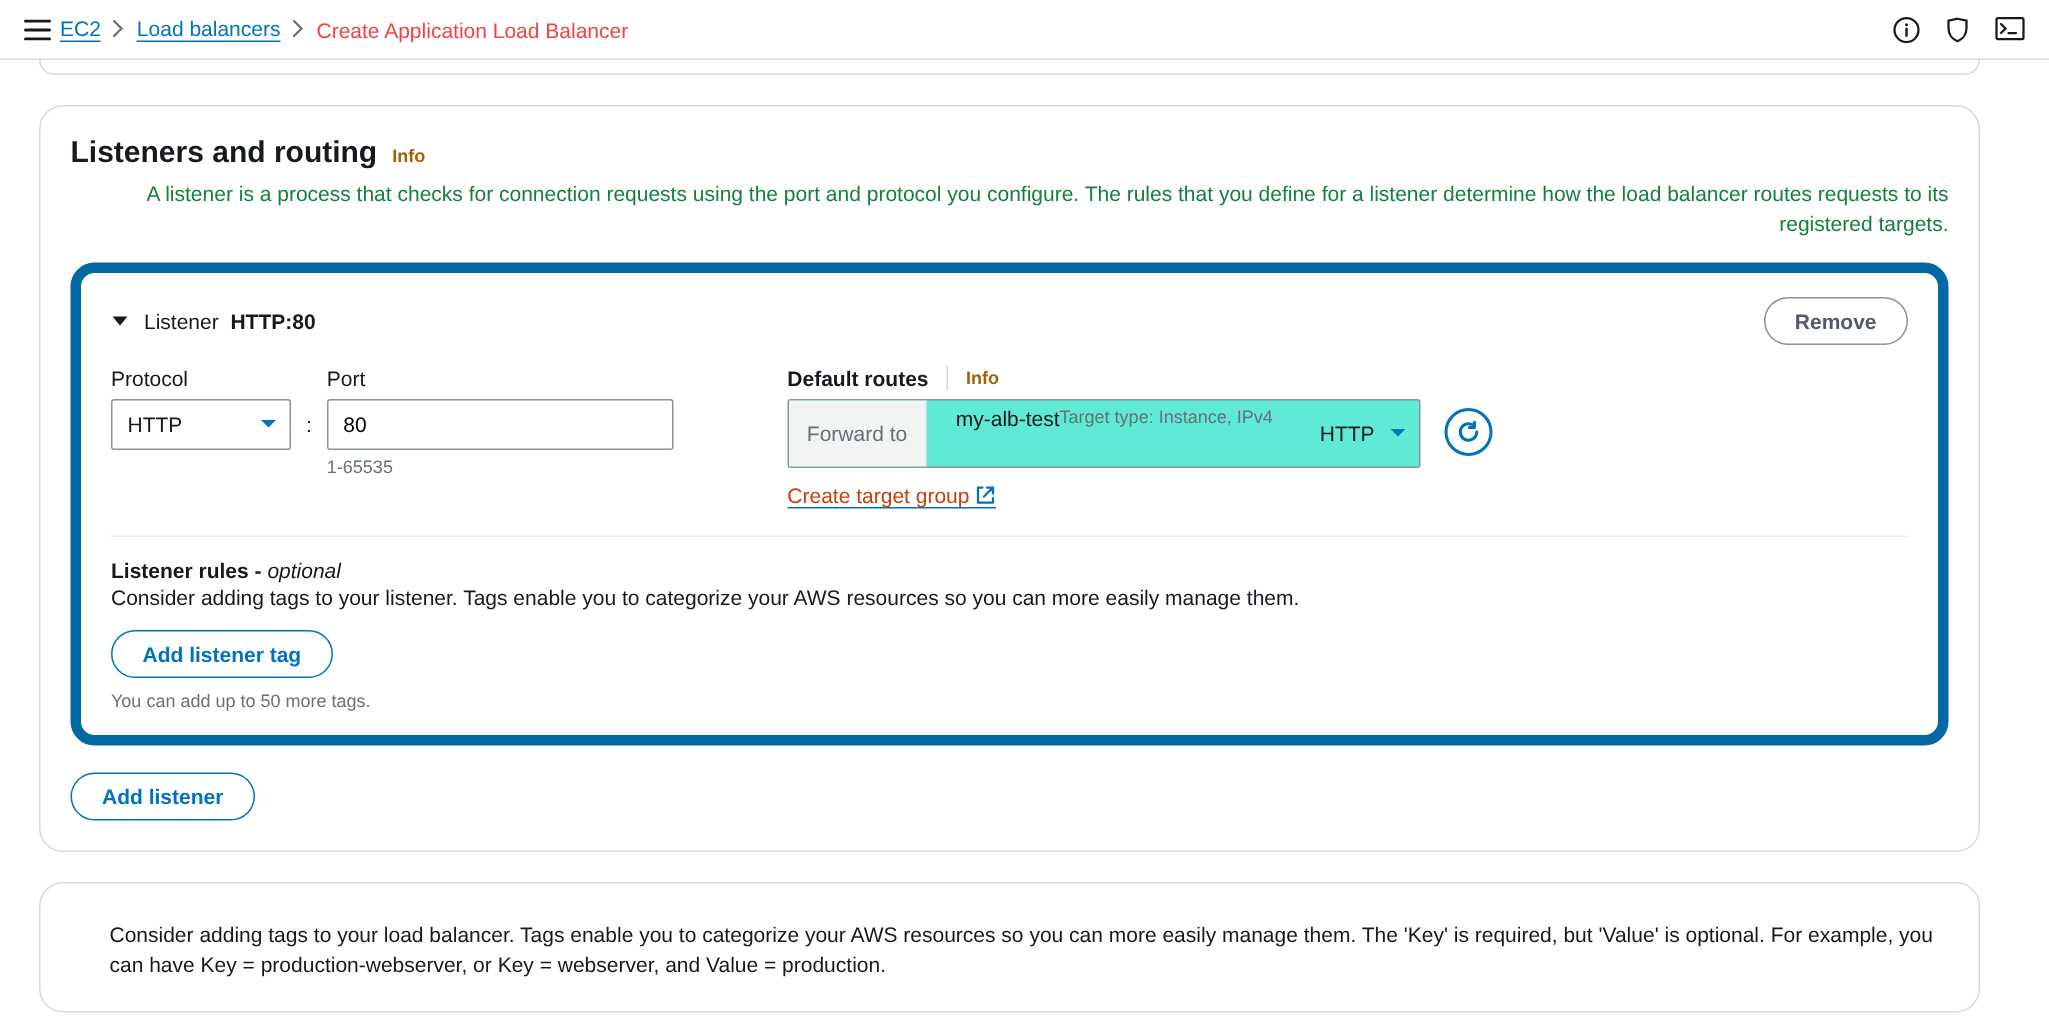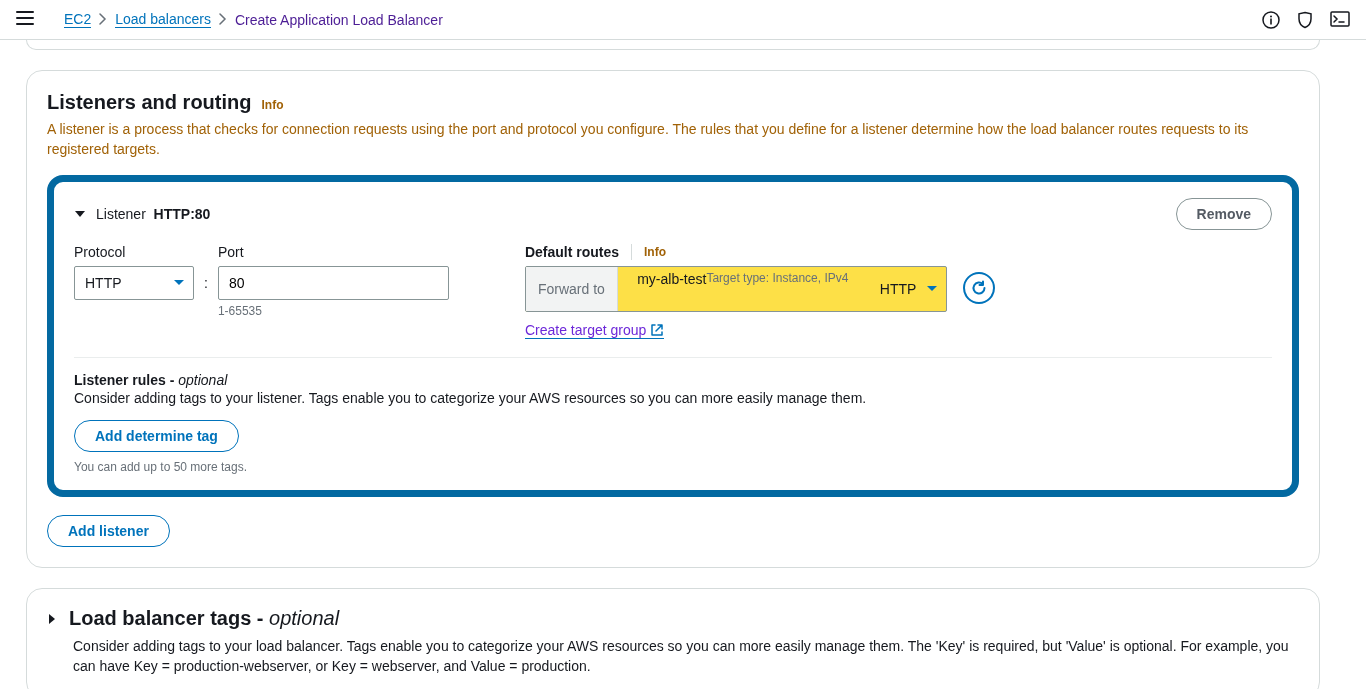--- a/index.html
+++ b/index.html
@@ -10,27 +10,27 @@
     background: #ffffff;
   }
   .topbar {
     display: flex;
     align-items: center;
     justify-content: space-between;
     height: 40px;
     padding: 0 16px;
     border-bottom: 1px solid #d5dbdb;
   }
-  .topbar-left { display: flex; align-items: flex-start; gap: 30px; }
+  .topbar-left { display: flex; align-items: center; gap: 6px; }
   .hamburger-icon { cursor: pointer; display: inline-flex; }
   .hamburger-icon svg { stroke: #16191f; }
   .breadcrumb { display: flex; align-items: center; gap: 8px; font-size: 14px; }
   .breadcrumb a { color: #0073bb; text-decoration: none; border-bottom: 1px solid #0073bb; }
   .breadcrumb .chev { color: #687078; }
-  .breadcrumb .current { color: #4c1d95; }
+  .breadcrumb .current { color: #ef4444; }
   .topbar-right { display: flex; align-items: center; gap: 16px; }
   .tb-icon { cursor: pointer; display: inline-flex; }
 
   .page {
     width: 1340px;
     height: 649px;
     overflow-y: scroll;
     padding: 0 0 20px 0;
     position: relative;
   }
@@ -47,21 +47,21 @@
     border-top: none;
     border-radius: 0 0 16px 16px;
     margin: 0 20px 0 26px;
     height: 10px;
     background: #ffffff;
   }
 
   .section-header { display: flex; align-items: baseline; gap: 10px; }
   .section-title { font-size: 20px; font-weight: 700; color: #16191f; }
   .info-link { color: #a16207; font-size: 12px; font-weight: 700; cursor: pointer; }
-  .section-desc { margin-top: 6px; font-size: 14px; color: #a16207; line-height: 1.4; }
+  .section-desc { margin-top: 6px; font-size: 14px; color: #15803d; line-height: 1.4; text-align: right; }
 
   .listener-box {
     border: 7px solid #0369a1;
     border-radius: 16px;
     margin-top: 16px;
     padding: 16px 20px;
   }
   .listener-header {
     display: flex;
     align-items: center;
@@ -127,21 +127,21 @@
   .default-action-group { margin-left: 40px; }
   .da-header { display: flex; align-items: center; gap: 12px; margin-bottom: 6px; }
   .da-header .field-label { margin-bottom: 0; }
   .divider { width: 1px; height: 16px; background: #d5dbdb; }
   .da-row { display: flex; align-items: flex-start; gap: 16px; }
   .composite {
     display: flex;
     border: 1px solid #879596;
     border-radius: 2px;
     height: 46px;
-    background: #fde047;
+    background: #5eead4;
   }
   .composite .prefix {
     background: #f2f3f3;
     color: #687078;
     border-right: 1px solid #d5dbdb;
     display: flex;
     align-items: center;
     padding: 0 12px;
     font-size: 14px;
   }
@@ -165,21 +165,21 @@
     width: 32px; height: 32px;
     border: 2px solid #0073bb;
     border-radius: 50%;
     display: inline-flex;
     align-items: center;
     justify-content: center;
     cursor: pointer;
     margin-top: 6px;
   }
   .link-action {
-    color: #6d28d9;
+    color: #c2410c;
     text-decoration: none;
     border-bottom: 1px solid #0073bb;
     font-size: 14px;
     display: inline-flex;
     align-items: center;
     gap: 4px;
     margin-top: 10px;
   }
   .ext-icon { display: inline-flex; }
 
@@ -349,39 +349,29 @@
           </a>
         </div>
       </div>
 
       <div class="listener-tags">
         <div class="lt-title">
           <strong>Listener rules - </strong><em class="optional">optional</em>
         </div>
         <div class="lt-desc">Consider adding tags to your listener. Tags enable you to categorize your AWS resources so you can more easily manage them.</div>
         <div class="add-tag-btn">
-          <button class="btn btn-primary-outline">Add determine tag</button>
+          <button class="btn btn-primary-outline">Add listener tag</button>
         </div>
         <div class="hint" style="margin-top:8px;">You can add up to 50 more tags.</div>
       </div>
     </div>
 
     <div class="add-listener-row">
       <button class="btn btn-primary-outline">Add listener</button>
     </div>
   </div>
 
   <div class="expandable-panel">
-    <div class="exp-header">
-      <span class="caret-right">
-        <svg width="10" height="12" viewBox="0 0 10 12">
-            <path d="M2 1l6 5-6 5z" fill="#16191f"></path>
-          </svg>
-      </span>
-      <h2 class="exp-title">
-        <span>Load balancer tags - </span><span class="optional-l">optional</span>
-      </h2>
-    </div>
     <p class="exp-desc">Consider adding tags to your load balancer. Tags enable you to categorize your AWS resources so you can more easily manage them. The 'Key' is required, but 'Value' is optional. For example, you can have Key = production-webserver, or Key = webserver, and Value = production.</p>
   </div>
 
   <div style="height:40px;"></div>
 </div>
 
 </body></html>

